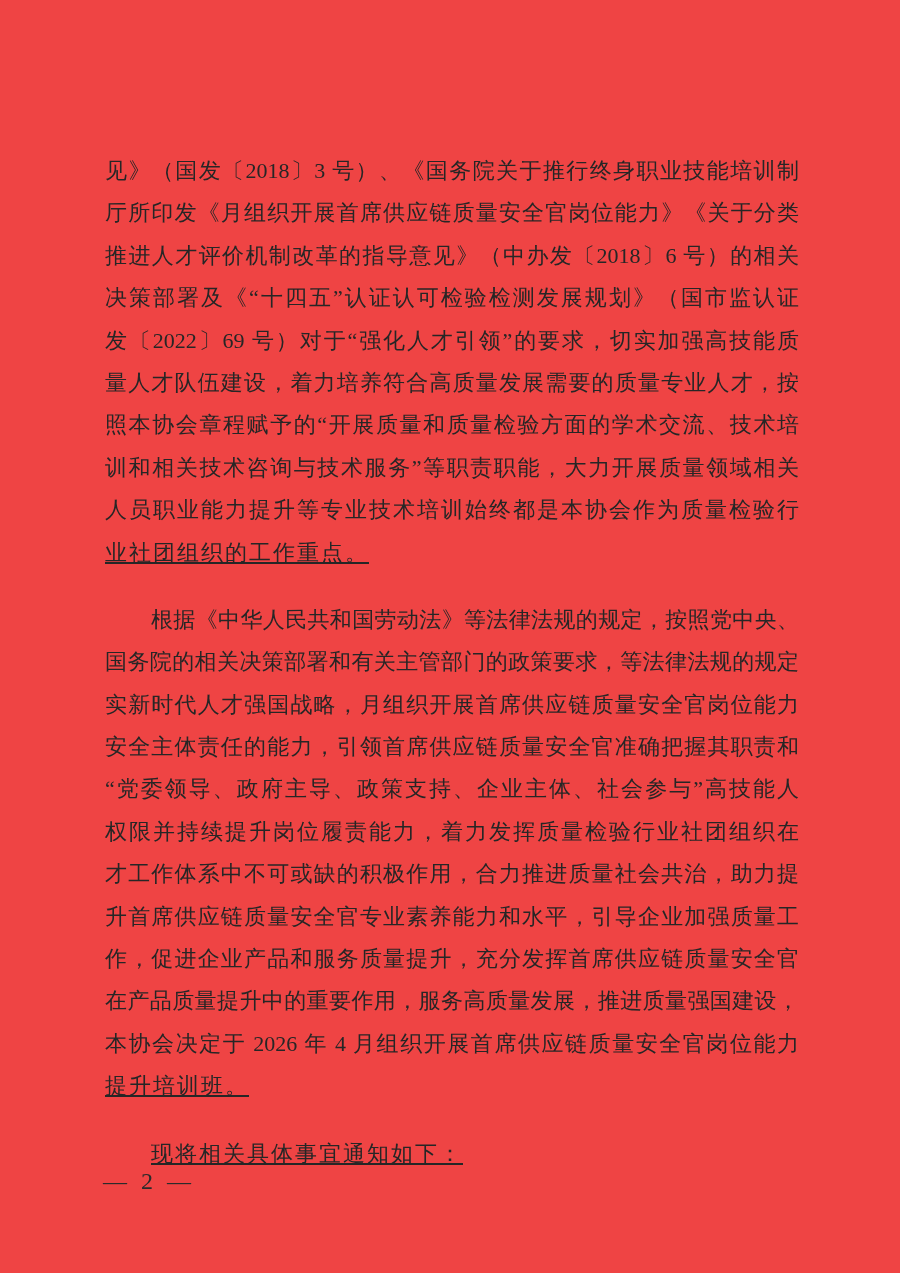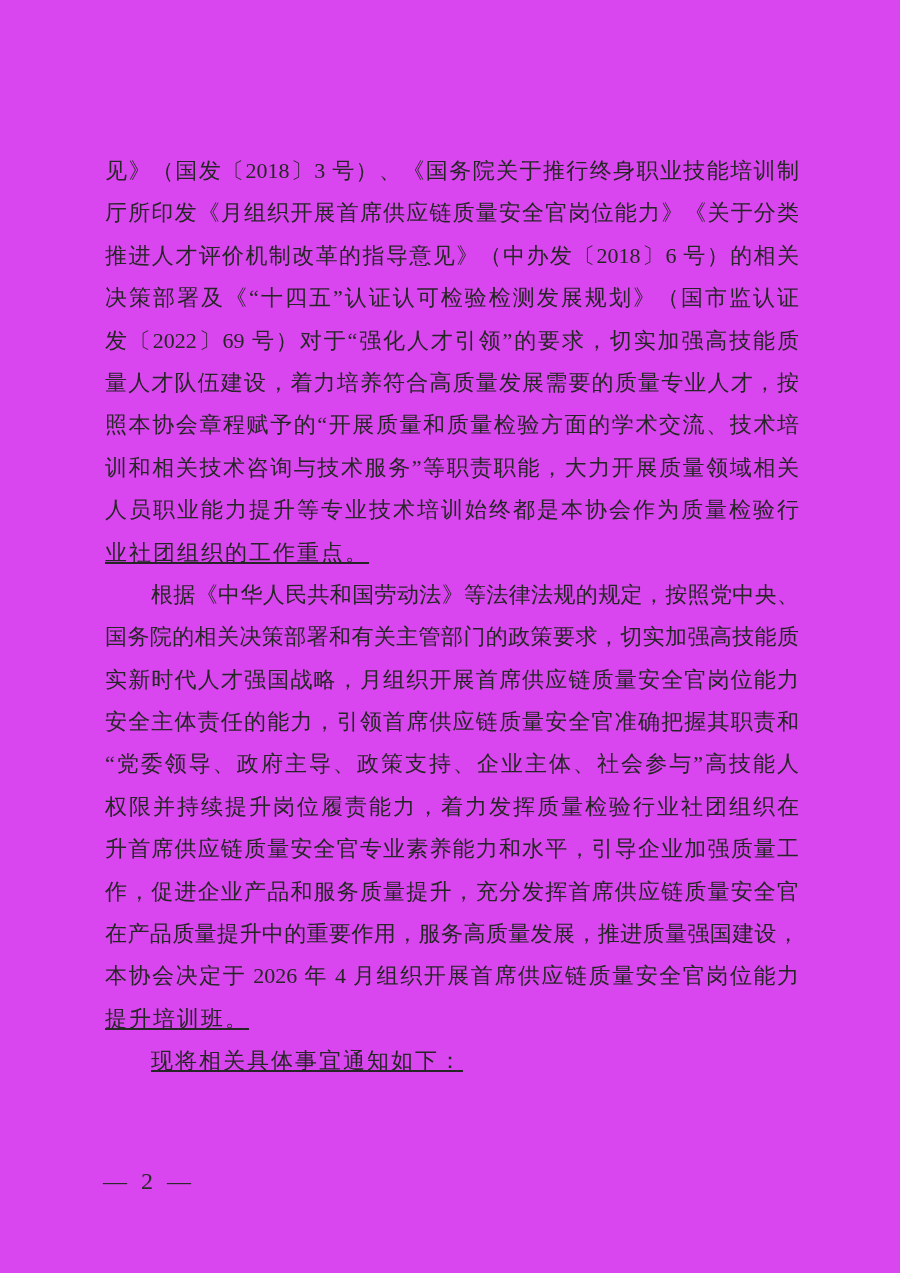--- a/index.html
+++ b/index.html
@@ -9,21 +9,21 @@
   body {
     width: 900px;
     height: 1273px;
     background: #ffffff;
     font-family: "Liberation Serif", "DejaVu Serif", serif;
   }
   .page {
     position: relative;
     width: 900px;
     height: 1273px;
-    background: #d946ef;
+    background: #ef4444;
     overflow: hidden;
   }
   .content {
     position: absolute;
     left: 105px;
     top: 150px;
     width: 694px;
   }
   .line {
     font-size: 22px;
@@ -37,20 +37,21 @@
   }
   .line.para-end {
     text-align-last: left;
     -moz-text-align-last: left;
     letter-spacing: 2px;
     text-decoration: underline;
   }
   .line.indent {
     padding-left: 46px;
     box-sizing: border-box;
+    margin-top: 25px;
   }
   .page-number {
     position: absolute;
     left: 103px;
     top: 1168px;
     font-size: 24px;
     color: #2b2b2b;
     letter-spacing: 4px;
     white-space: nowrap;
   }
@@ -64,25 +65,26 @@
       <div class="line">厅所印发《月组织开展首席供应链质量安全官岗位能力》《关于分类</div>
       <div class="line">推进人才评价机制改革的指导意见》（中办发〔2018〕6 号）的相关</div>
       <div class="line">决策部署及《“十四五”认证认可检验检测发展规划》（国市监认证</div>
       <div class="line">发〔2022〕69 号）对于“强化人才引领”的要求，切实加强高技能质</div>
       <div class="line">量人才队伍建设，着力培养符合高质量发展需要的质量专业人才，按</div>
       <div class="line">照本协会章程赋予的“开展质量和质量检验方面的学术交流、技术培</div>
       <div class="line">训和相关技术咨询与技术服务”等职责职能，大力开展质量领域相关</div>
       <div class="line">人员职业能力提升等专业技术培训始终都是本协会作为质量检验行</div>
       <div class="line para-end">业社团组织的工作重点。</div>
       <div class="line indent">根据《中华人民共和国劳动法》等法律法规的规定，按照党中央、</div>
-      <div class="line">国务院的相关决策部署和有关主管部门的政策要求，切实加强高技能质</div>
+      <div class="line">国务院的相关决策部署和有关主管部门的政策要求，等法律法规的规定</div>
       <div class="line">实新时代人才强国战略，月组织开展首席供应链质量安全官岗位能力</div>
       <div class="line">安全主体责任的能力，引领首席供应链质量安全官准确把握其职责和</div>
       <div class="line">“党委领导、政府主导、政策支持、企业主体、社会参与”高技能人</div>
       <div class="line">权限并持续提升岗位履责能力，着力发挥质量检验行业社团组织在</div>
+      <div class="line">才工作体系中不可或缺的积极作用，合力推进质量社会共治，助力提</div>
       <div class="line">升首席供应链质量安全官专业素养能力和水平，引导企业加强质量工</div>
       <div class="line">作，促进企业产品和服务质量提升，充分发挥首席供应链质量安全官</div>
       <div class="line">在产品质量提升中的重要作用，服务高质量发展，推进质量强国建设，</div>
       <div class="line">本协会决定于 2026 年 4 月组织开展首席供应链质量安全官岗位能力</div>
       <div class="line para-end">提升培训班。</div>
       <div class="line indent para-end">现将相关具体事宜通知如下：</div>
     </div>
   <div class="page-number">— 2 —</div>
 </div>
 

